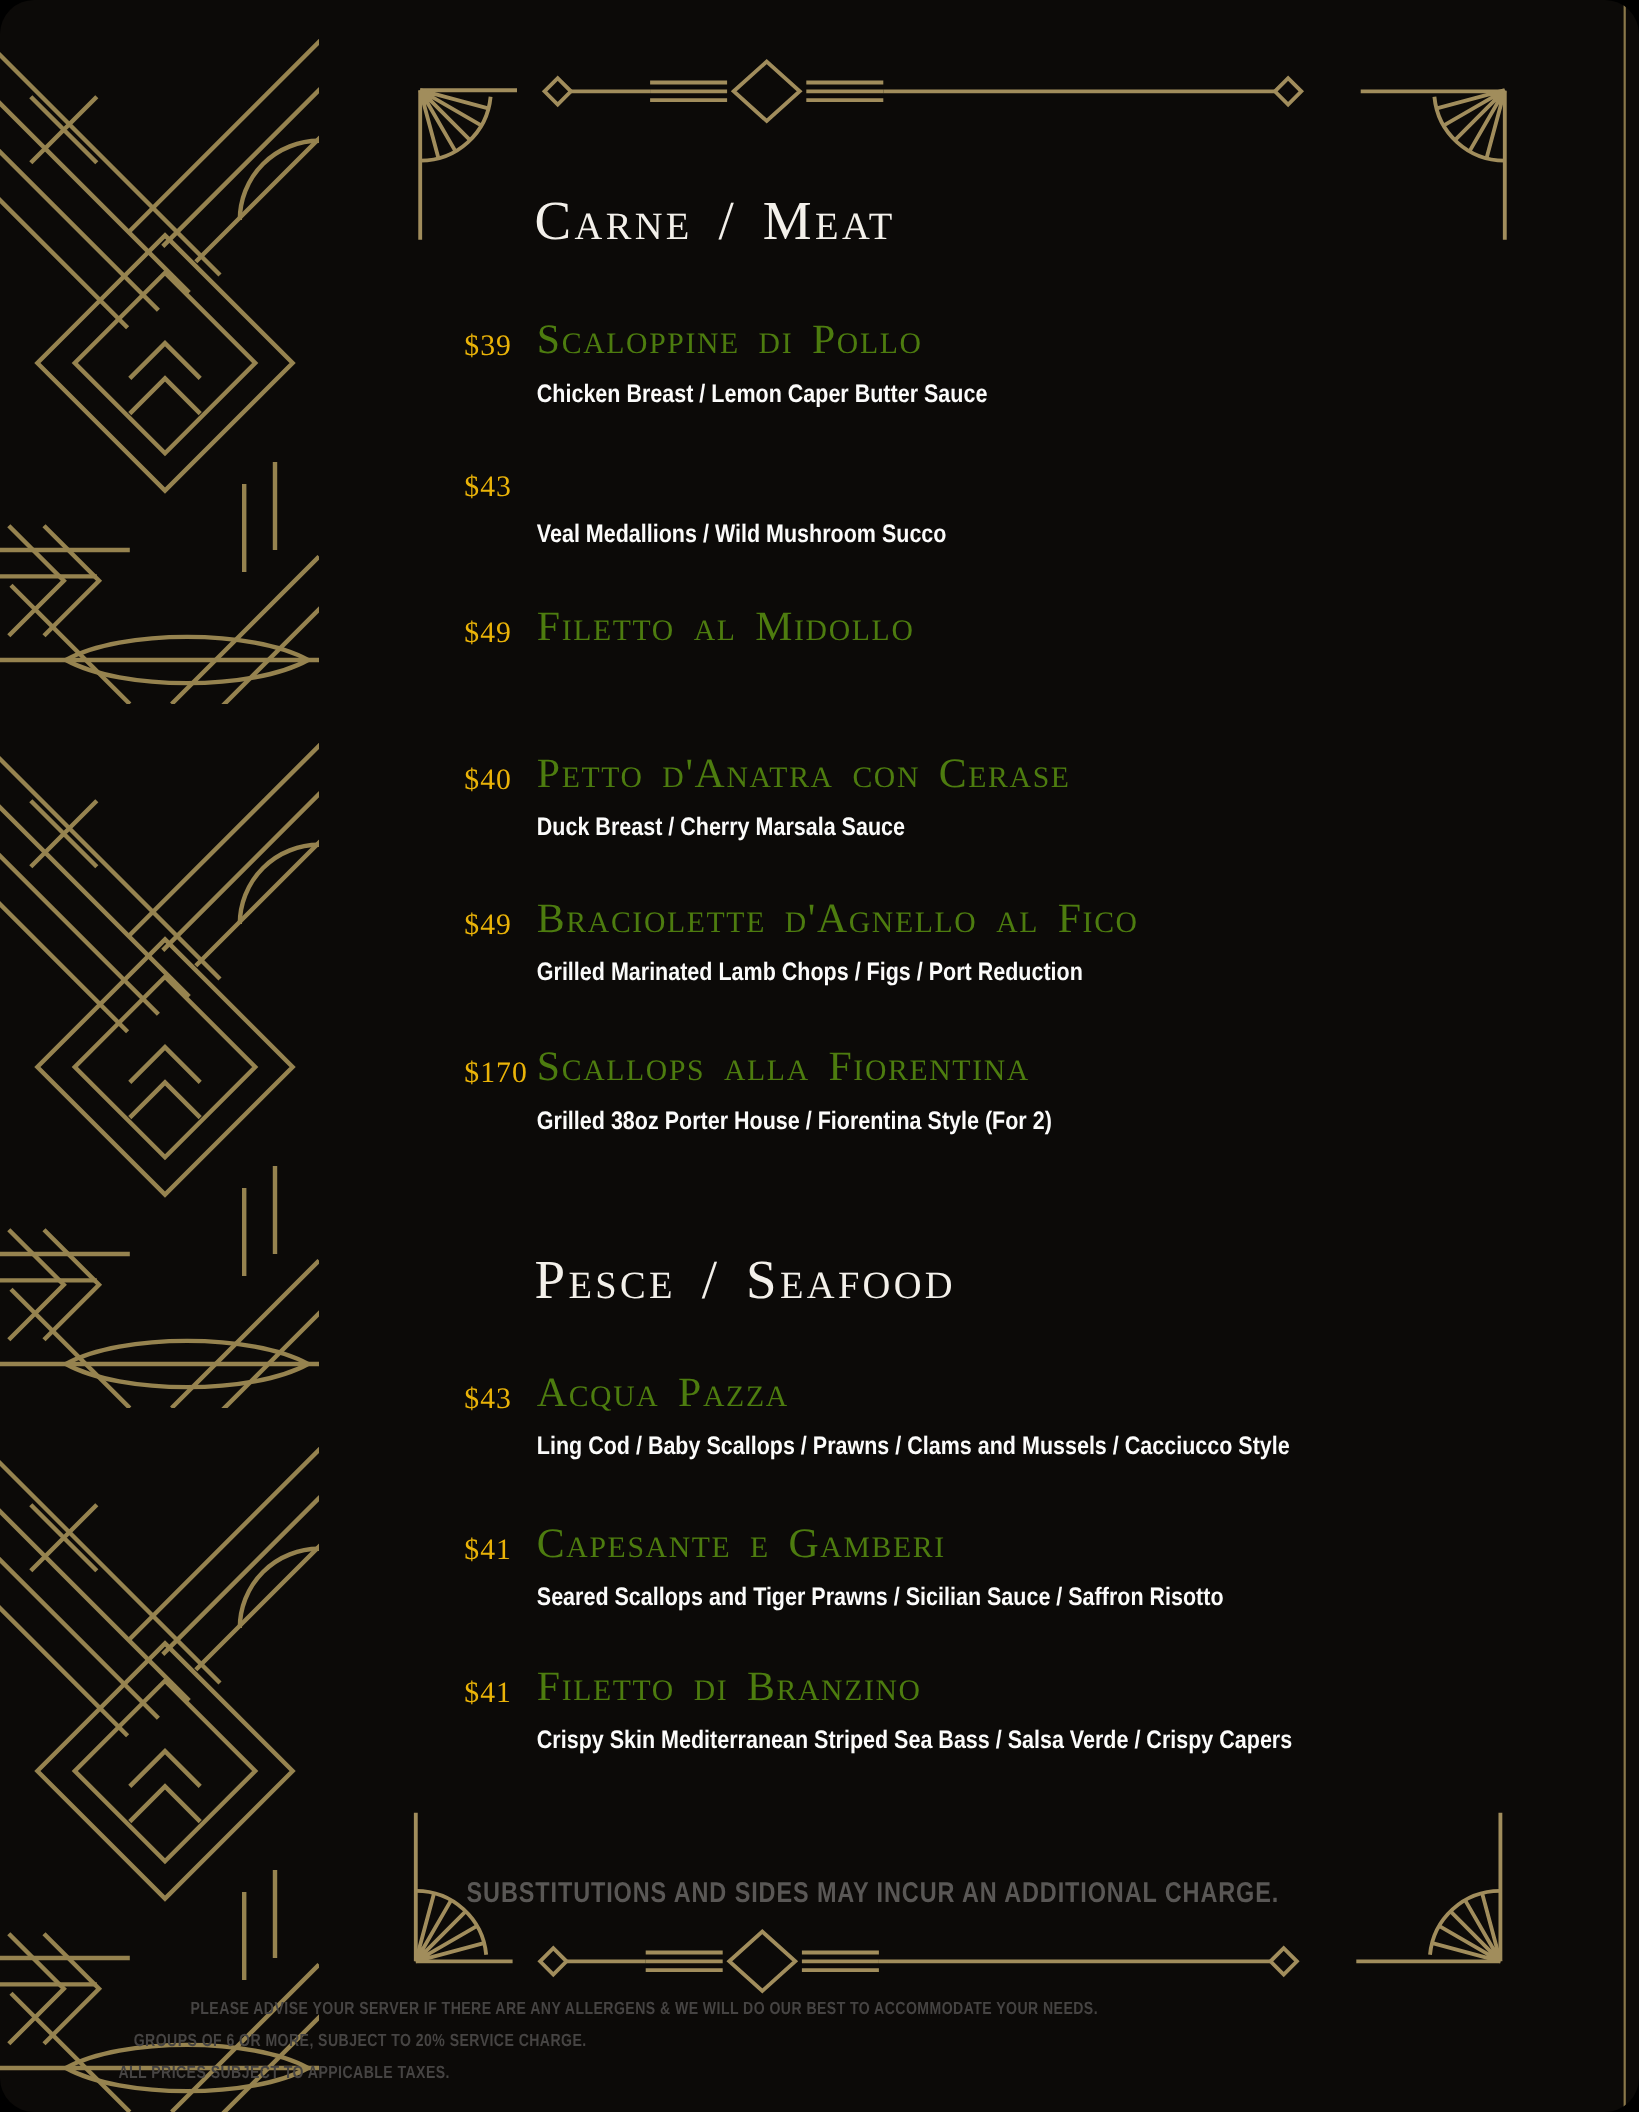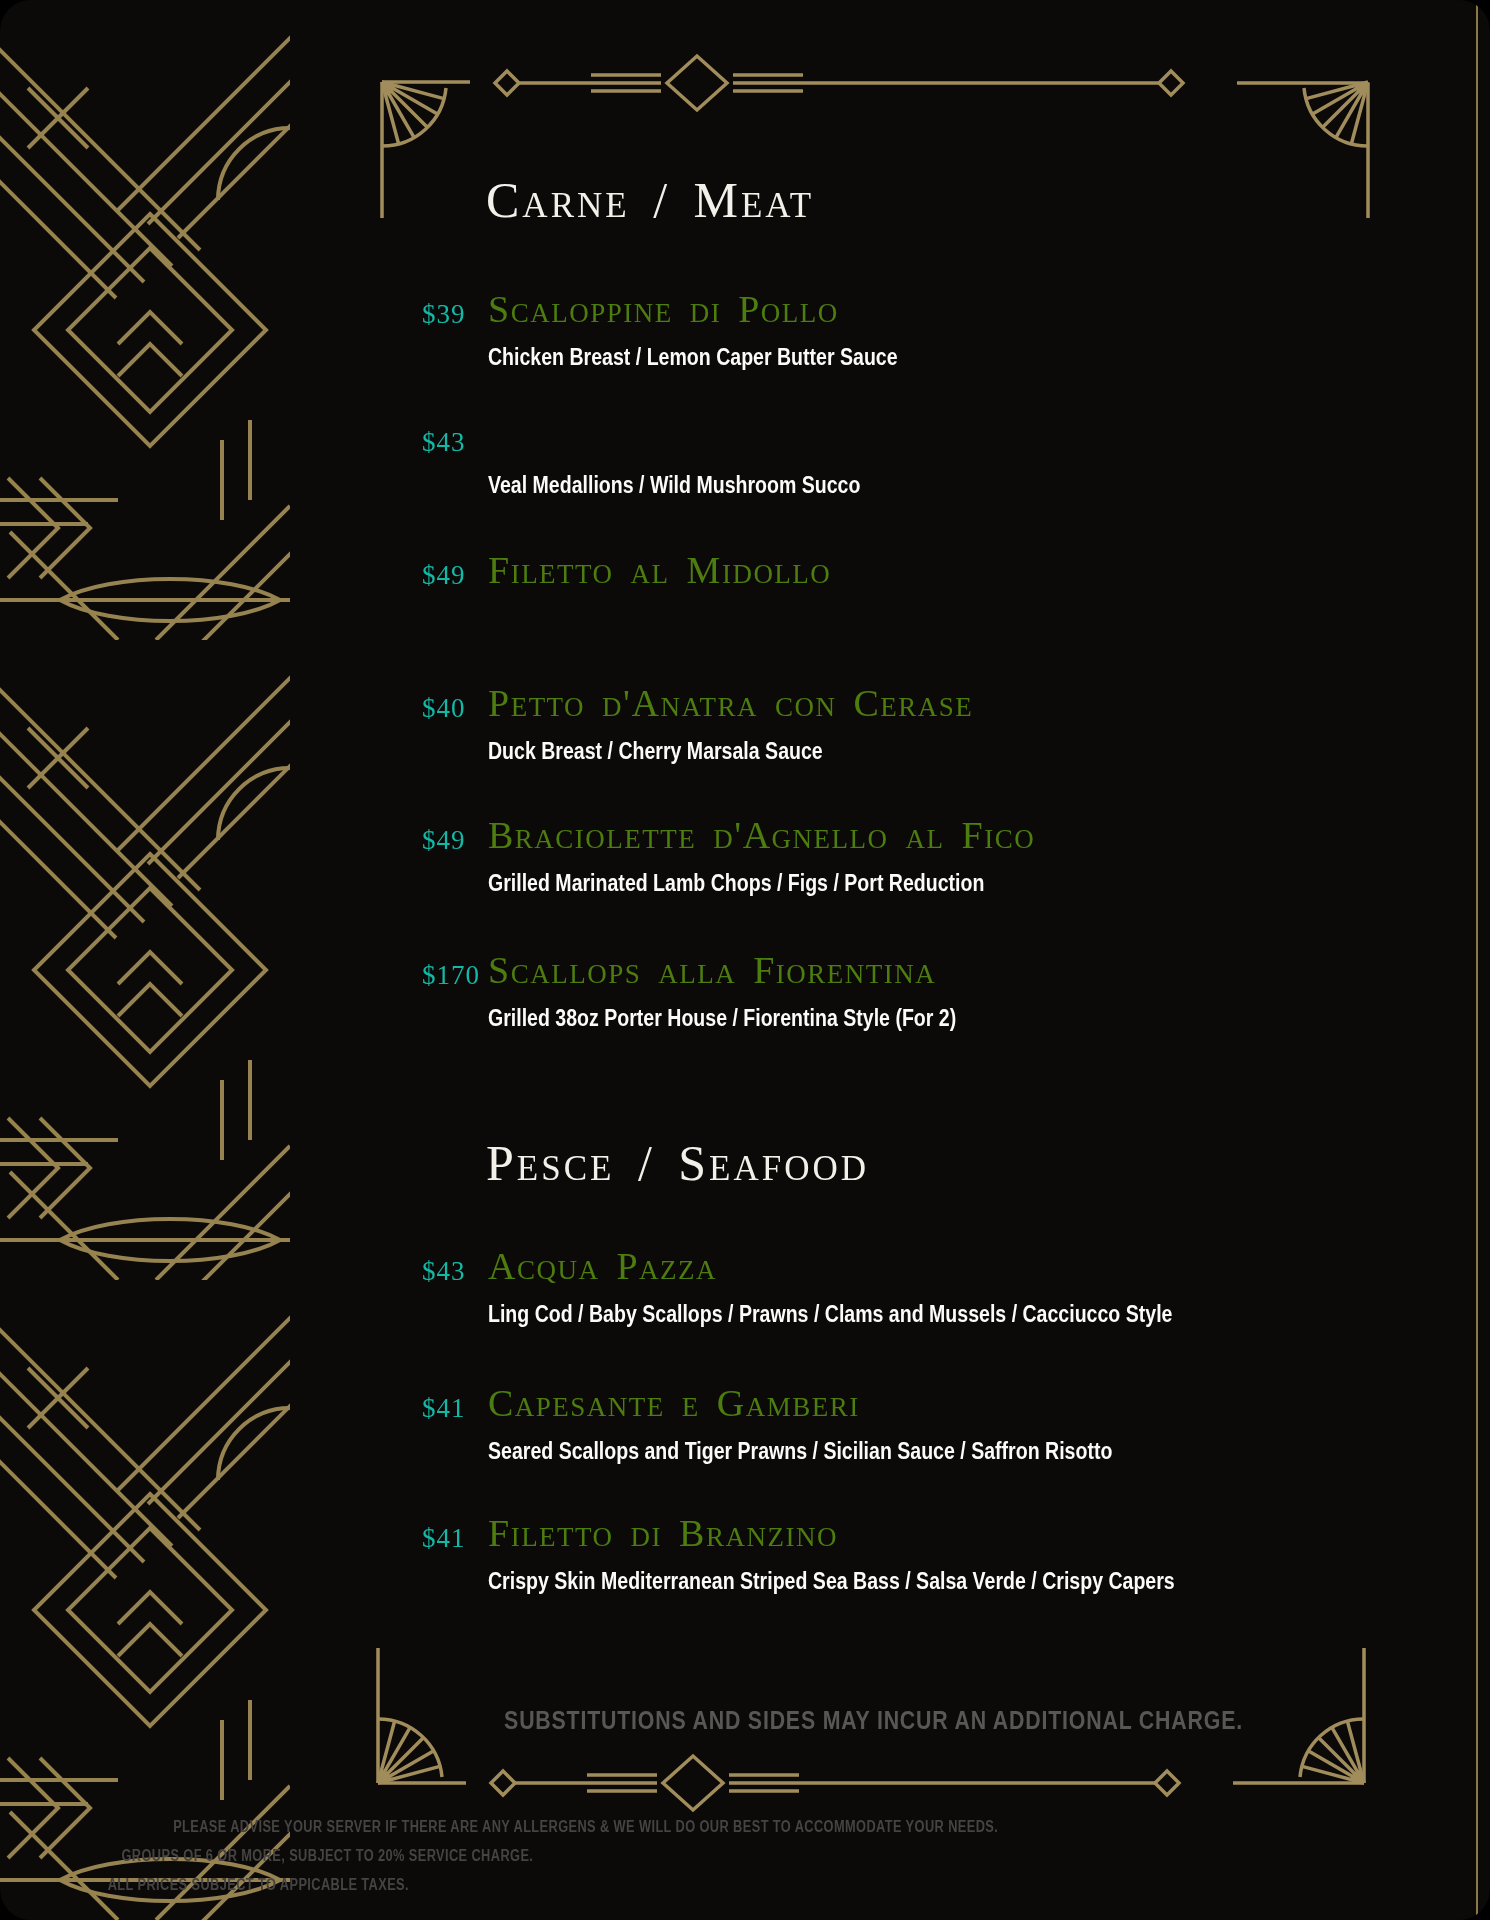--- a/index.html
+++ b/index.html
@@ -18,34 +18,34 @@
 
   .section-title {
     position:absolute; left:486px; color:#f3f0ea;
     font-variant:small-caps; font-weight:400;
     font-size:50px; line-height:56px;
     letter-spacing:3px; word-spacing:8px;
   }
   .item { position:absolute; left:0; width:1490px; height:118px; }
   .price {
     position:absolute; left:422px; top:5px;
-    font-size:27px; line-height:44px; color:#14b8a6; letter-spacing:1px;
+    font-size:27px; line-height:44px; color:#eab308; letter-spacing:1px;
   }
   .name {
     position:absolute; left:488px; top:0;
     font-size:38px; line-height:44px; color:#4d7c0f;
     font-variant:small-caps; letter-spacing:1.5px; word-spacing:6px;
   }
   .desc { position:absolute; left:488px; top:55px; white-space:nowrap; }
   .desc-inner {
     display:inline-block; transform:scaleX(.85); transform-origin:0 50%;
     font-family:"Liberation Sans", sans-serif; font-weight:700;
     font-size:23px; line-height:30px; color:#fbfbfa;
   }
-  .note { position:absolute; left:314px; width:1010px; top:1703px; text-align:right; white-space:nowrap; }
+  .note { position:absolute; left:343px; width:1010px; top:1703px; text-align:left; white-space:nowrap; }
   .note-inner {
     display:inline-block; transform:scaleX(.82); transform-origin:50% 50%;
     font-family:"Liberation Sans", sans-serif; font-weight:700;
     font-size:26px; line-height:34px; color:#595755; letter-spacing:1px;
   }
   .fineprint { position:absolute; left:70px; width:1420px; top:1812px; }
   .fineprint-line { line-height:29px; white-space:nowrap; }
   .fp-inner {
     display:inline-block; transform:scaleX(.8); transform-origin:50% 50%;
     font-family:"Liberation Sans", sans-serif; font-weight:700;

